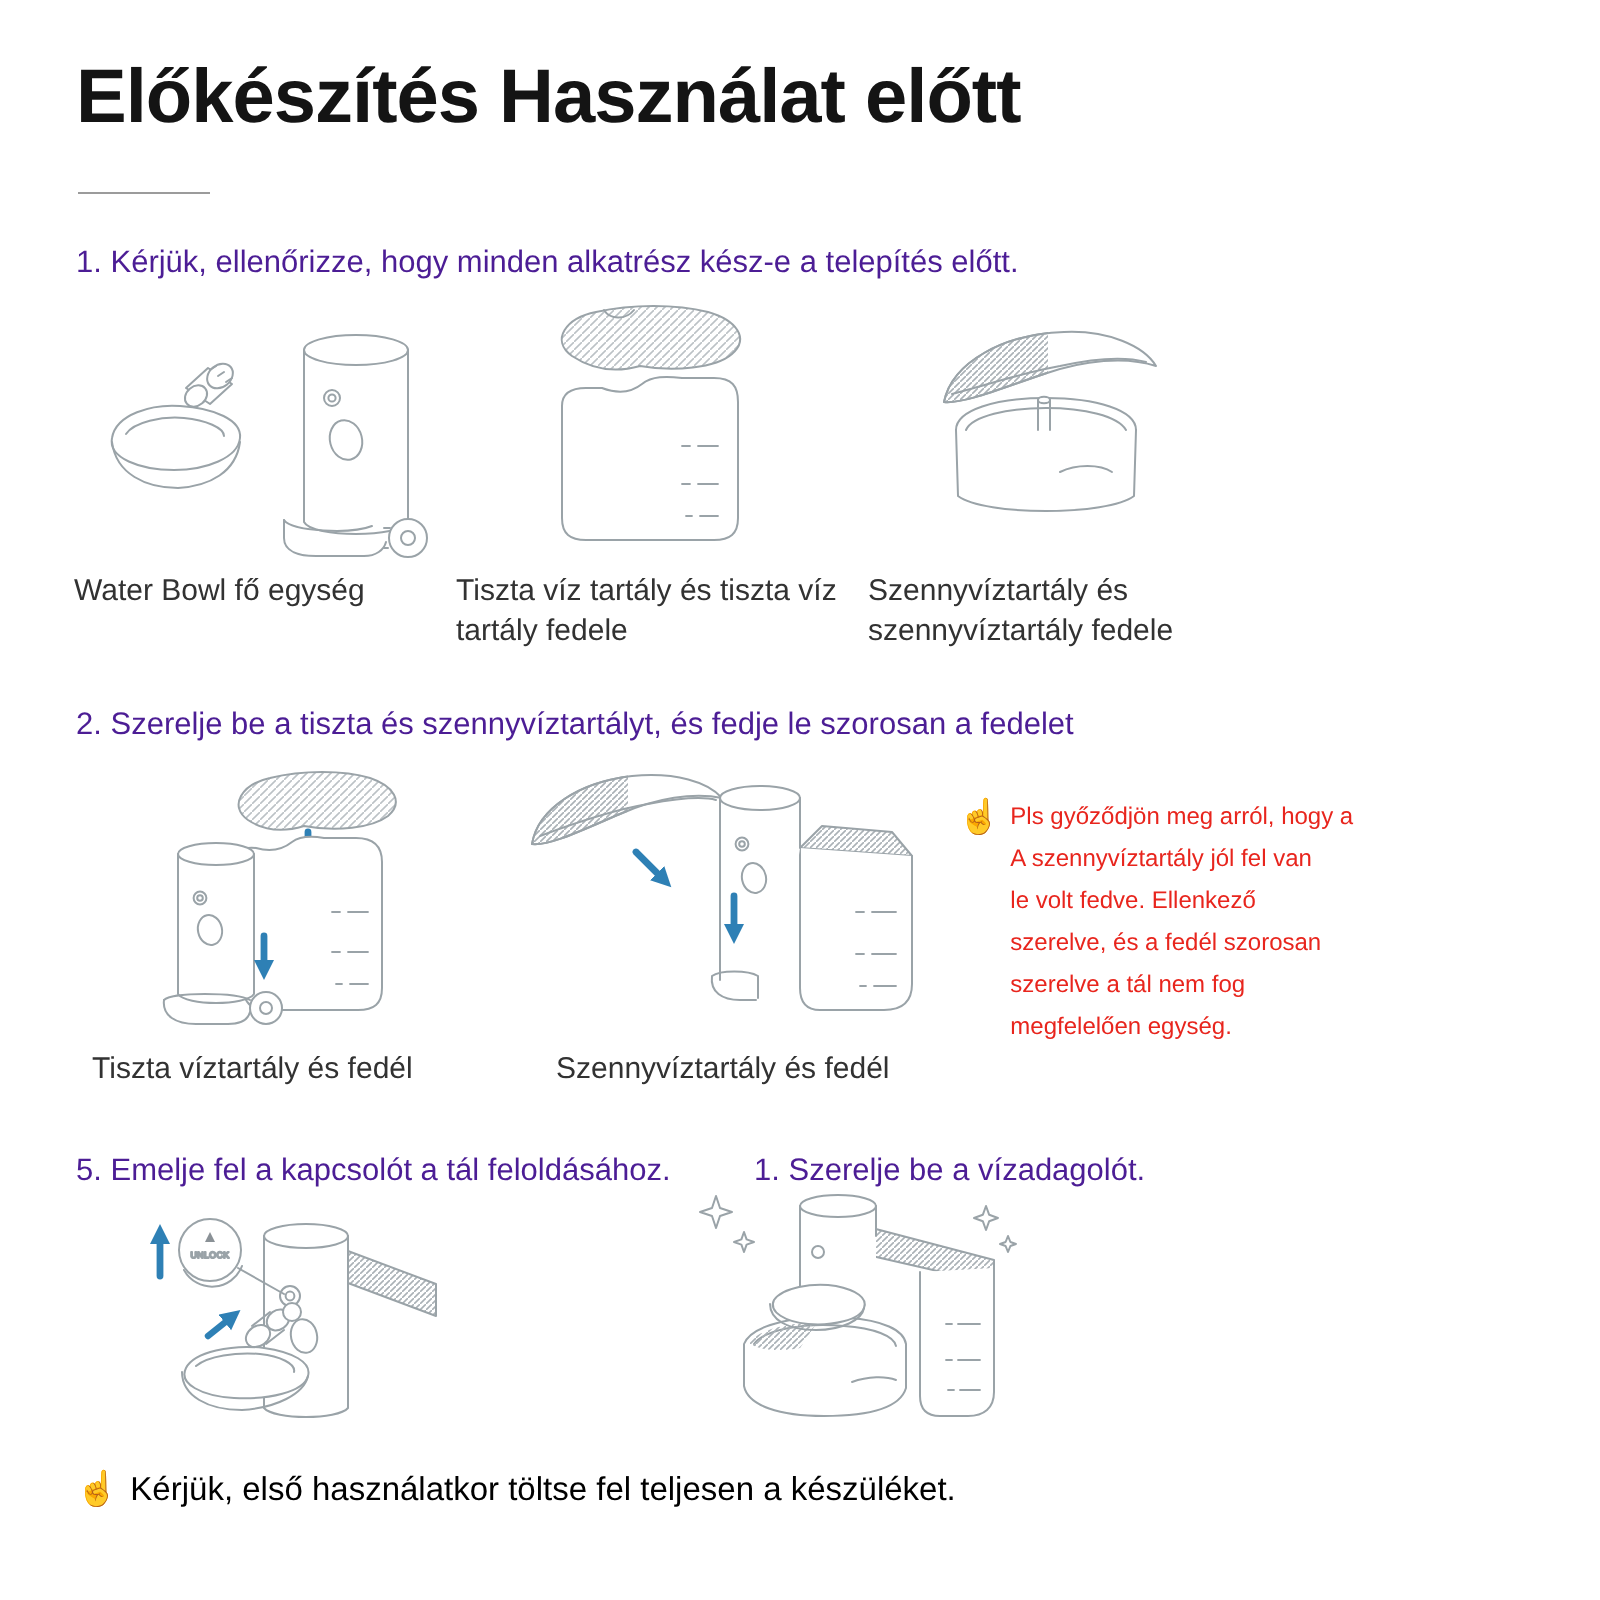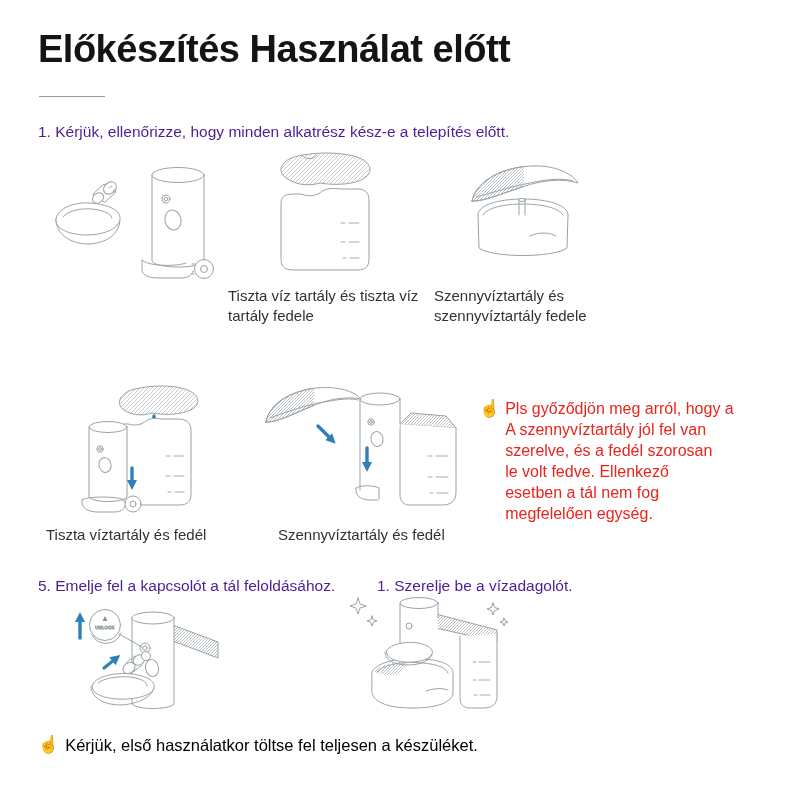--- a/index.html
+++ b/index.html
@@ -31,21 +31,21 @@
   .i-clean { left:271px; top:151px; width:112px; height:126px; }
   .i-waste { left:462px; top:158px; width:125px; height:114px; }
   .i-asm-clean { left:78px;  top:382px; width:168px; height:140px; }
   .i-asm-waste { left:258px; top:382px; width:205px; height:140px; }
   .i-unlock { left:42px;  top:592px; width:240px; height:134px; }
   .i-final  { left:342px; top:588px; width:195px; height:138px; }
 
   .red-note { position:absolute; left:479px; top:398px; width:275px; display:flex;
     align-items:flex-start; gap:5px; }
   .red-note .hand { color:#b5785f; font-size:17px; line-height:21px; flex:0 0 auto; }
-  .red-note .note-lines { color:#e8251d; font-size:16px; line-height:21px; }
+  .red-note .note-lines { color:#e8251d; font-size:12px; line-height:21px; }
   .red-note .note-lines span { display:block; }
 
   .footer-note { position:absolute; left:38px; top:734px; display:flex;
     align-items:flex-start; gap:6px; }
   .footer-note .hand { color:#b5785f; font-size:17px; line-height:22px; }
   .footer-note .note-text { color:#000000; font-size:16.5px; line-height:22px; }
 
   .unlock-text { font-size:4.4px; fill:#7c8388; letter-spacing:0.2px;
     font-family:"Liberation Sans", sans-serif; }
 </style>
@@ -126,23 +126,25 @@
         <path d="M16,57 C16,47 36,41 61,41 C86,41 106,47 106,57" fill="#fff"></path>
         <path d="M21,57 C24,50 42,46 61,46 C80,46 97,50 101,57"></path>
         <path d="M16,57 L17,90 C30,100 92,100 105,90 L106,57"></path>
         <path d="M57,42 L57,57 M63,42 L63,57"></path>
         <ellipse cx="60" cy="42" rx="3" ry="1.6" fill="#fff"></ellipse>
         <path d="M68,78 C76,74 88,74 94,78"></path>
       </g>
     </svg>
   </div>
 
+  <div class="part-label l-main-unit">Water Bowl fő egység</div>
   <div class="part-label l-clean-full">Tiszta víz tartály és tiszta víz tartály fedele</div>
   <div class="part-label l-waste-full">Szennyvíztartály és szennyvíztartály fedele</div>
 
+  <div class="step-heading h-step2">2. Szerelje be a tiszta és szennyvíztartályt, és fedje le szorosan a fedelet</div>
 
   <div class="illo i-asm-clean">
     <svg viewBox="0 0 168 140">
       <g stroke="#9aa3a8" fill="none" stroke-width="1" stroke-linejoin="round" stroke-linecap="round">
         <path d="M46,28 C36,21 43,10 57,7 C73,3 94,3 107,7 C119,11 124,19 116,26 C108,32 90,34 74,31 C61,35 52,32 46,28 Z" fill="url(#hatch)"></path>
         <line x1="76" y1="34" x2="76" y2="48" stroke="#2e80b5" stroke-width="3.4" marker-end="url(#bArrow)"></line>
         <path d="M38,52 C38,45 43,41 50,42 C57,44 63,43 68,39 C72,36 78,36 84,37 L100,37 C109,37 113,41 113,49 L113,112 C113,120 109,123 101,123 L56,123 C48,123 44,120 44,113 L44,52" fill="#fff"></path>
         <g stroke-width="0.9">
           <path d="M88,74 L92,74 M96,74 L106,74"></path>
           <path d="M88,94 L92,94 M96,94 L106,94"></path>
@@ -194,23 +196,23 @@
   </div>
 
   <div class="part-label l-clean-asm">Tiszta víztartály és fedél</div>
   <div class="part-label l-waste-asm">Szennyvíztartály és fedél</div>
 
   <div class="red-note">
     <span class="hand">☝</span>
     <div class="note-lines">
       <span>Pls győződjön meg arról, hogy a</span>
       <span>A szennyvíztartály jól fel van</span>
+      <span>le volt fedve. Ellenkező</span>
       <span>szerelve, és a fedél szorosan</span>
-      <span>le volt fedve. Ellenkező</span>
-      <span>esetben a tál nem fog</span>
+      <span>szerelve a tál nem fog</span>
       <span>megfelelően egység.</span>
     </div>
   </div>
 
   <div class="step-heading h-step4">5. Emelje fel a kapcsolót a tál feloldásához.</div>
   <div class="step-heading h-step5">1. Szerelje be a vízadagolót.</div>
 
   <div class="illo i-unlock">
     <svg viewBox="0 0 240 134">
       <g stroke="#9aa3a8" fill="none" stroke-width="1" stroke-linejoin="round" stroke-linecap="round">

